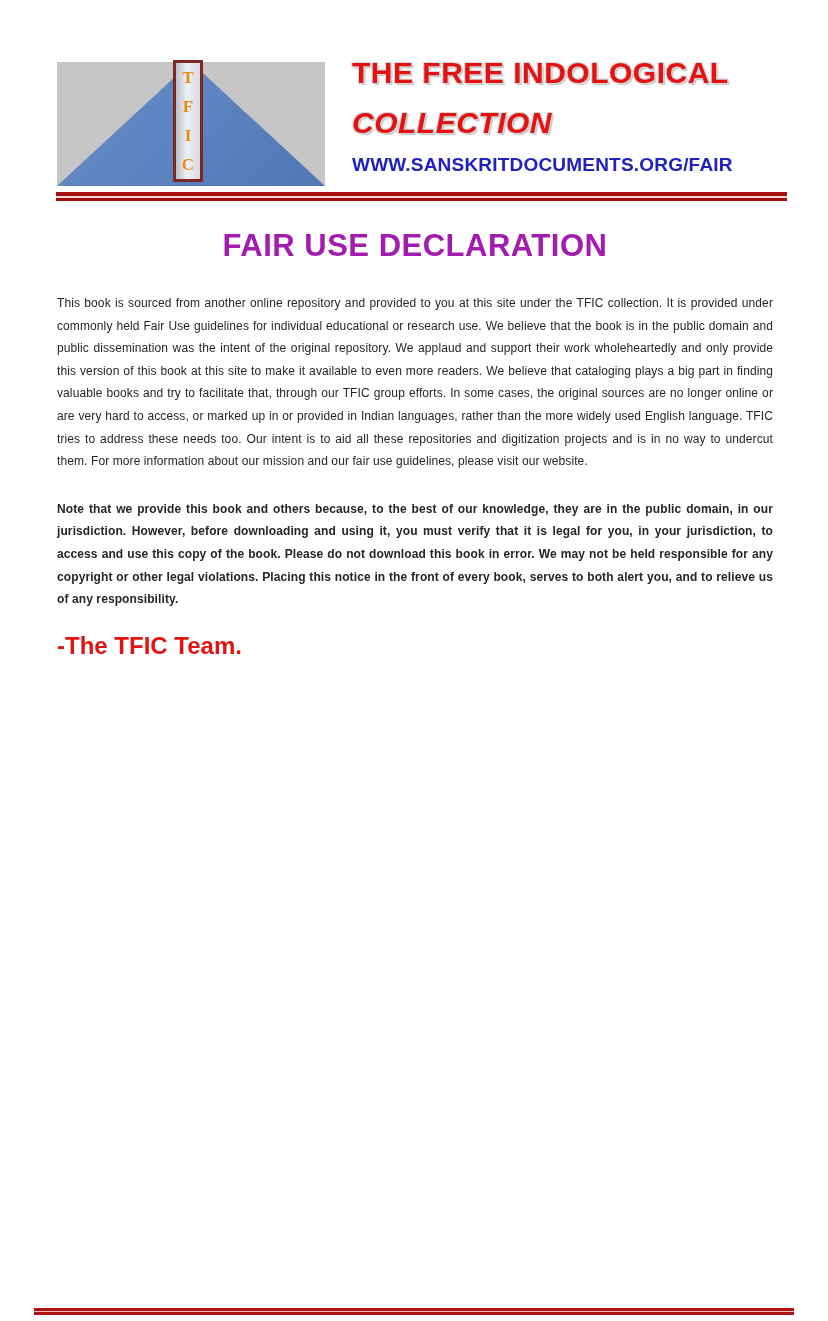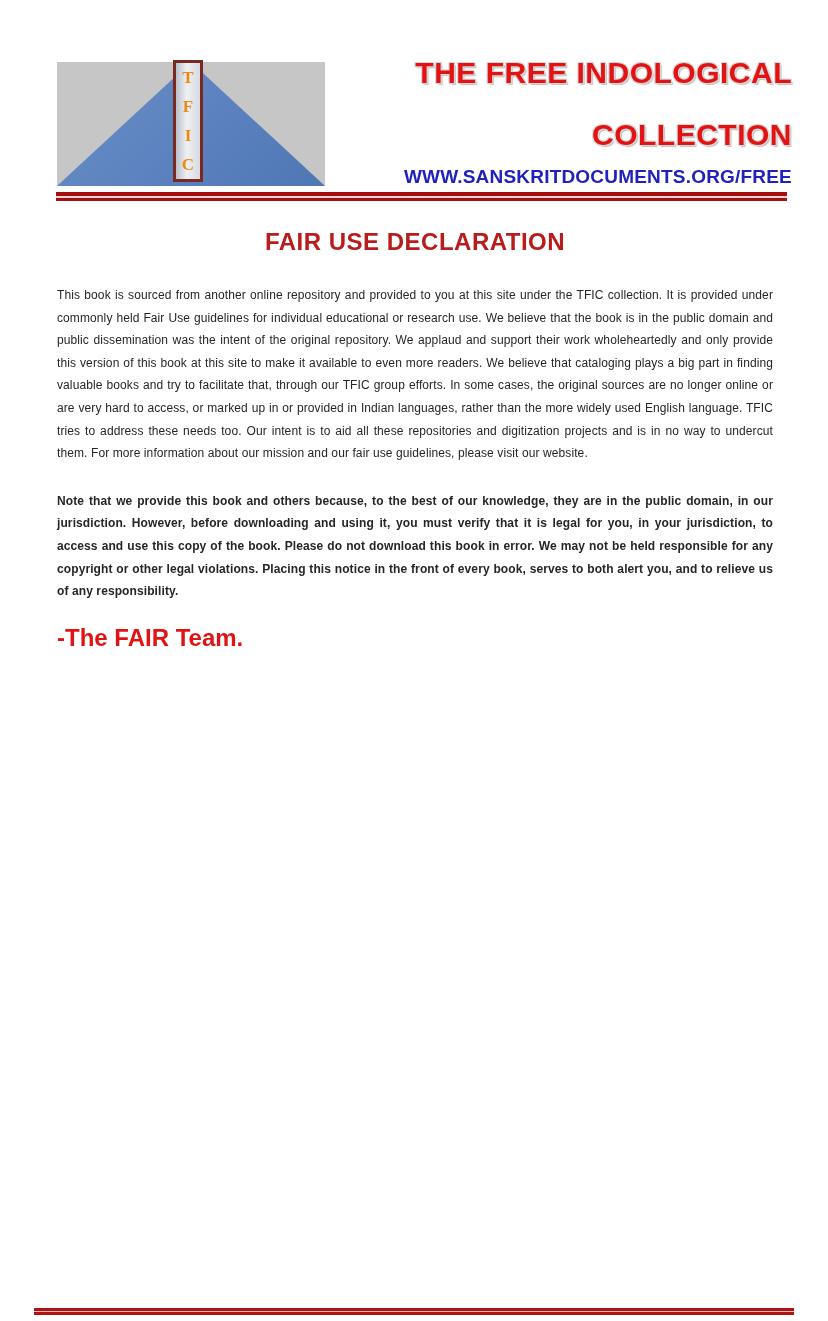--- a/index.html
+++ b/index.html
@@ -31,28 +31,28 @@
     display:flex;flex-direction:column;justify-content:space-between;
     align-items:center;padding:6px 0;box-sizing:border-box;
   }
   .logo-letter{
     font-family:"Liberation Serif", serif;
     font-weight:bold;font-size:17px;line-height:1;
     color:#ee8910;
   }
   .title-block{
     position:absolute;left:352px;top:56px;width:440px;
-    text-align:right;
+    text-align:left;
   }
   .title-line{
     font-size:30px;font-weight:bold;letter-spacing:0.5px;
     color:#e31313;line-height:34px;
     text-shadow:-1px -1px 0 #d8d8d8,1px -1px 0 #d8d8d8,-1px 1px 0 #d8d8d8,1px 1px 0 #d8d8d8,2px 2px 1px #c2c2c2;
   }
-  .title-line2{margin-top:28px;}
+  .title-line2{margin-top:16px;font-style:italic;}
   .site-url{
     margin-top:14px;
     font-size:19px;font-weight:bold;letter-spacing:0.2px;
     color:#2121bd;
   }
   .rule-top{
     position:absolute;left:56px;top:192px;width:731px;height:9px;
     background:linear-gradient(to bottom,#a50f0f 0,#a50f0f 4px,#f0d6d6 4px,#f0d6d6 6px,#a50f0f 6px,#a50f0f 9px);
   }
   .rule-bottom{
@@ -61,22 +61,22 @@
   }
 
   
   .doc{
     position:absolute;left:57px;top:228px;width:716px;
     color:#262626;
   }
   .doc-heading{
     margin:0 0 28px 0;
     text-align:center;
-    font-size:24px;font-weight:bold;letter-spacing:0.5px;
-    color:#b91c1c;
+    font-size:31px;font-weight:bold;letter-spacing:0.5px;
+    color:#a21caf;
   }
   .doc p{
     margin:0;
     font-size:12px;line-height:22.6px;letter-spacing:0.1px;
     text-align:justify;
   }
   .para-1{margin-bottom:25px !important;}
   .para-2{margin-bottom:21px !important;font-weight:bold;}
   .para-3{font-weight:bold;margin-bottom:26px !important;}
   .signature{
@@ -95,27 +95,27 @@
       <span class="logo-letter">T</span>
       <span class="logo-letter">F</span>
       <span class="logo-letter">I</span>
       <span class="logo-letter">C</span>
     </div>
   </div>
 
   <div class="title-block">
     <div class="title-line">THE FREE INDOLOGICAL</div>
     <div class="title-line title-line2">COLLECTION</div>
-    <div class="site-url">WWW.SANSKRITDOCUMENTS.ORG/FREE</div>
+    <div class="site-url">WWW.SANSKRITDOCUMENTS.ORG/FAIR</div>
   </div>
 
   <div class="rule-top"></div>
 
   <div class="doc">
     <h1 class="doc-heading">FAIR USE DECLARATION</h1>
     <p class="para-1">This book is sourced from another online repository and provided to you at this site under the TFIC collection. It is provided under commonly held Fair Use guidelines for individual educational or research use. We believe that the book is in the public domain and public dissemination was the intent of the original repository. We applaud and support their work wholeheartedly and only provide this version of this book at this site to make it available to even more readers. We believe that cataloging plays a big part in finding valuable books and try to facilitate that, through our TFIC group efforts. In some cases, the original sources are no longer online or are very hard to access, or marked up in or provided in Indian languages, rather than the more widely used English language. TFIC tries to address these needs too. Our intent is to aid all these repositories and digitization projects and is in no way to undercut them. For more information about our mission and our fair use guidelines, please visit our website.</p>
     <p class="para-2">Note that we provide this book and others because, to the best of our knowledge, they are in the public domain, in our jurisdiction. However, before downloading and using it, you must verify that it is legal for you, in your jurisdiction, to access and use this copy of the book. Please do not download this book in error. We may not be held responsible for any copyright or other legal violations. Placing this notice in the front of every book, serves to both alert you, and to relieve us of any responsibility.</p>
-    <div class="signature">-The FAIR Team.</div>
+    <div class="signature">-The TFIC Team.</div>
   </div>
 
   <div class="rule-bottom"></div>
 
 </div>
 
 </body></html>

